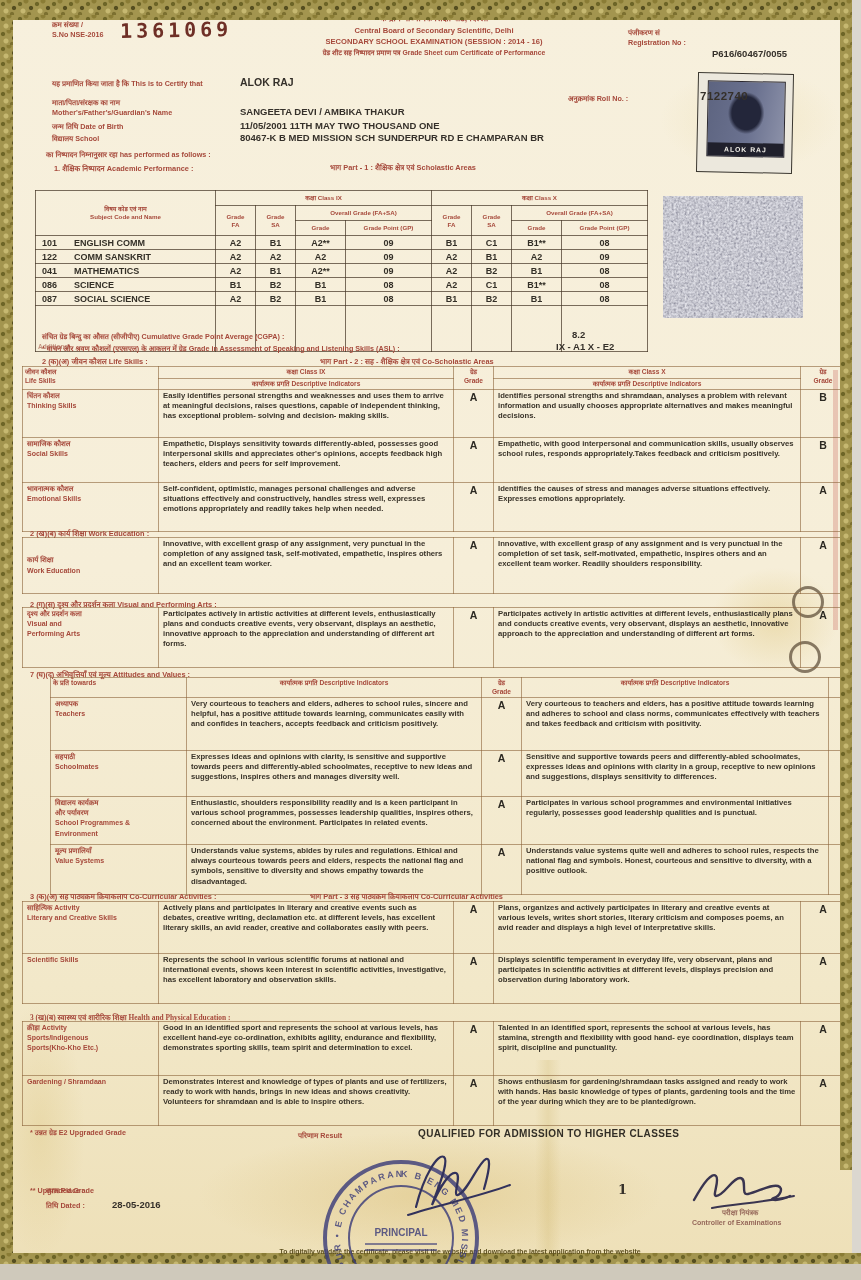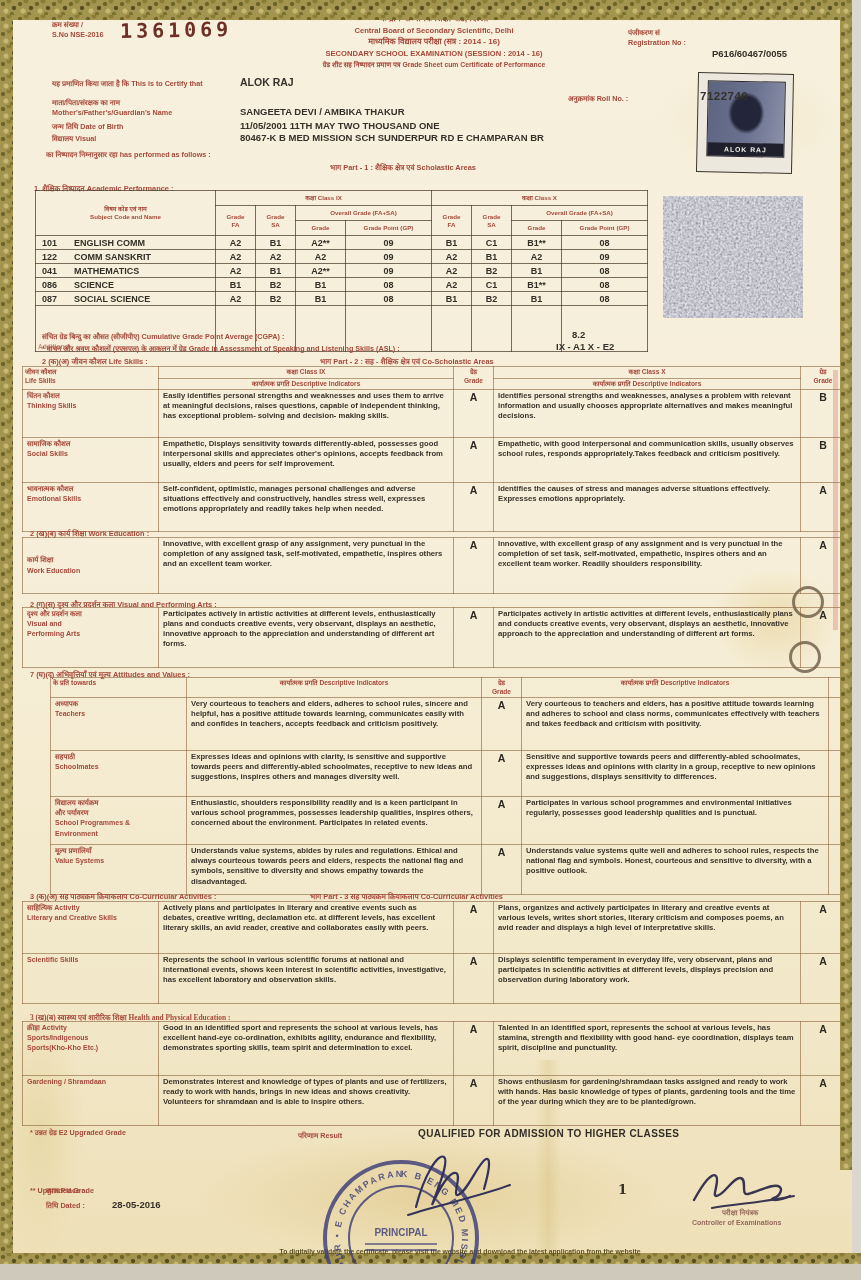--- a/index.html
+++ b/index.html
@@ -83,21 +83,20 @@
   <div class="abs ring" style="left:792px;top:586px;"></div>
   <div class="abs ring" style="left:789px;top:641px;"></div>
 
   <div class="abs lbl pre" style="left:52px;top:20px;">क्रम संख्या /
 S.No NSE-2016</div>
   <div class="abs serial" style="left:120px;top:18px;">1361069</div>
 
   <div class="abs hc" style="left:248px;top:12px;width:372px;">
     <div class="h1">केन्द्रीय माध्यमिक शिक्षा बोर्ड, दिल्ली</div>
     <div class="h2">Central Board of Secondary Scientific, Delhi</div>
-    <div class="h3">माध्यमिक विद्यालय परीक्षा (सत्र : 2014 - 16)</div>
     <div class="h2">SECONDARY SCHOOL EXAMINATION (SESSION : 2014 - 16)</div>
     <div class="h5">ग्रेड शीट सह निष्पादन प्रमाण पत्र  Grade Sheet cum Certificate of Performance</div>
   </div>
 
   <div class="abs lbl pre" style="left:628px;top:28px;">पंजीकरण सं
 Registration No :</div>
   <div class="abs dk val9" style="left:712px;top:48px;">P616/60467/0055</div>
 
   <div class="abs photo" style="left:697px;top:73px;">
     <div class="photo-inner">
@@ -111,26 +110,26 @@
   <div class="abs lbl" style="left:568px;top:94px;">अनुक्रमांक  Roll No. :</div>
   <div class="abs dk" style="left:700px;top:90px;font-size:11.5px;letter-spacing:.5px;">7122740</div>
 
   <div class="abs lbl pre" style="left:52px;top:98px;">माता/पिता/संरक्षक का नाम
 Mother's/Father's/Guardian's Name</div>
   <div class="abs dk val9" style="left:240px;top:106px;">SANGEETA DEVI / AMBIKA THAKUR</div>
 
   <div class="abs lbl" style="left:52px;top:122px;">जन्म तिथि  Date of Birth</div>
   <div class="abs dk val9" style="left:240px;top:120px;">11/05/2001    11TH MAY TWO THOUSAND ONE</div>
 
-  <div class="abs lbl" style="left:52px;top:134px;">विद्यालय  Visual</div>
+  <div class="abs lbl" style="left:52px;top:134px;">विद्यालय  School</div>
   <div class="abs dk val9" style="left:240px;top:132px;">80467-K B MED MISSION SCH SUNDERPUR RD E CHAMPARAN BR</div>
 
   <div class="abs lbl" style="left:46px;top:150px;">का निष्पादन निम्नानुसार रहा  has performed as follows :</div>
 
-  <div class="abs sec" style="left:34px;top:163px;margin-top:20px;">1. शैक्षिक निष्पादन  Academic Performance :</div>
+  <div class="abs sec" style="left:54px;top:163px;">1. शैक्षिक निष्पादन  Academic Performance :</div>
   <div class="abs sec" style="left:330px;top:162px;">भाग Part - 1 : शैक्षिक क्षेत्र एवं Scholastic Areas</div>
 
   <table class="abs acad" style="left:35px;top:190px;">
     <colgroup>
       <col class="ca-sub">
         <col class="ca-fa">
         <col class="ca-sa">
         <col class="ca-gr">
         <col class="ca-gp">
       <col class="ca-fa">
@@ -278,27 +277,27 @@
     </tr>
     <tr style="height:10px;">
       <th>कार्यात्मक प्रगति  Descriptive Indicators</th>
       <th>कार्यात्मक प्रगति  Descriptive Indicators</th>
     </tr>
     <tr style="height:48px;">
       <td class="cs-label pre">चिंतन कौशल
 Thinking Skills</td>
       <td class="desc">Easily identifies personal strengths and weaknesses and uses them to arrive at meaningful decisions, raises questions, capable of independent thinking, has exceptional problem- solving and decision- making skills.</td>
       <td class="grade">A</td>
-      <td class="desc">Identifies personal strengths and weaknesses, analyses a problem with relevant information and usually chooses appropriate alternatives and makes meaningful decisions.</td>
+      <td class="desc">Identifies personal strengths and shramdaan, analyses a problem with relevant information and usually chooses appropriate alternatives and makes meaningful decisions.</td>
       <td class="grade">B</td>
     </tr>
     <tr style="height:45px;">
       <td class="cs-label pre">सामाजिक कौशल
 Social Skills</td>
-      <td class="desc">Empathetic, Displays sensitivity towards  differently-abled, possesses good interpersonal skills and appreciates other's opinions, accepts feedback from usually, elders and peers for self improvement.</td>
+      <td class="desc">Empathetic, Displays sensitivity towards  differently-abled, possesses good interpersonal skills and appreciates other's opinions, accepts feedback high teachers, elders and peers for self improvement.</td>
       <td class="grade">A</td>
       <td class="desc">Empathetic, with good interpersonal and communication skills, usually observes school rules, responds appropriately.Takes feedback and criticism positively.</td>
       <td class="grade">B</td>
     </tr>
     <tr style="height:49px;">
       <td class="cs-label pre">भावनात्मक कौशल
 Emotional Skills</td>
       <td class="desc">Self-confident, optimistic, manages personal challenges and adverse situations effectively and constructively, handles stress well, expresses emotions appropriately and readily takes help  when needed.</td>
       <td class="grade">A</td>
       <td class="desc">Identifies the causes of stress and manages adverse situations effectively. Expresses emotions appropriately.</td>

